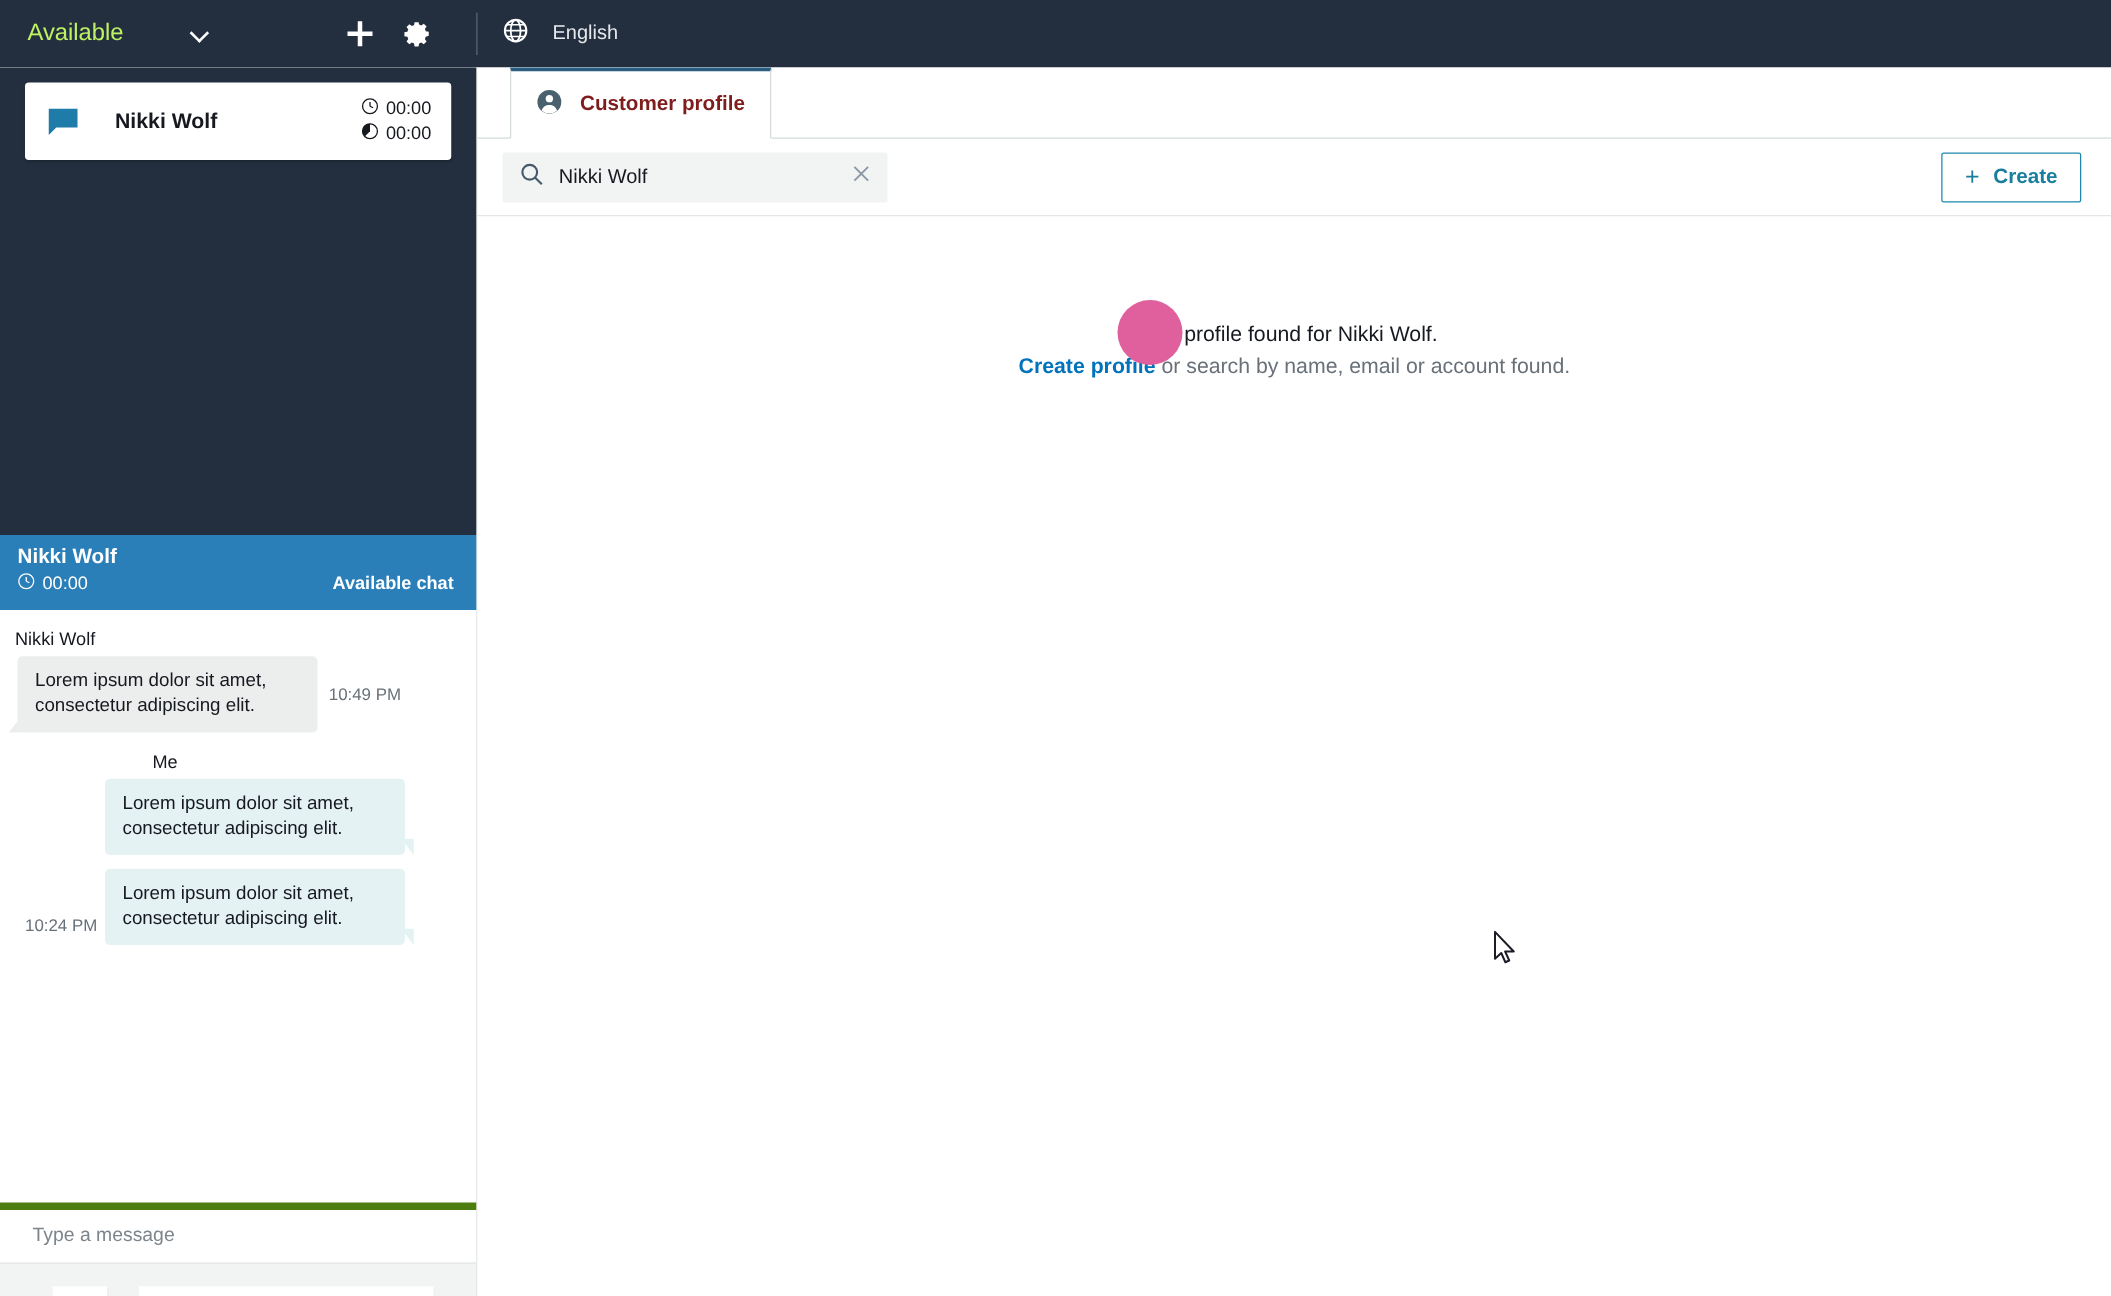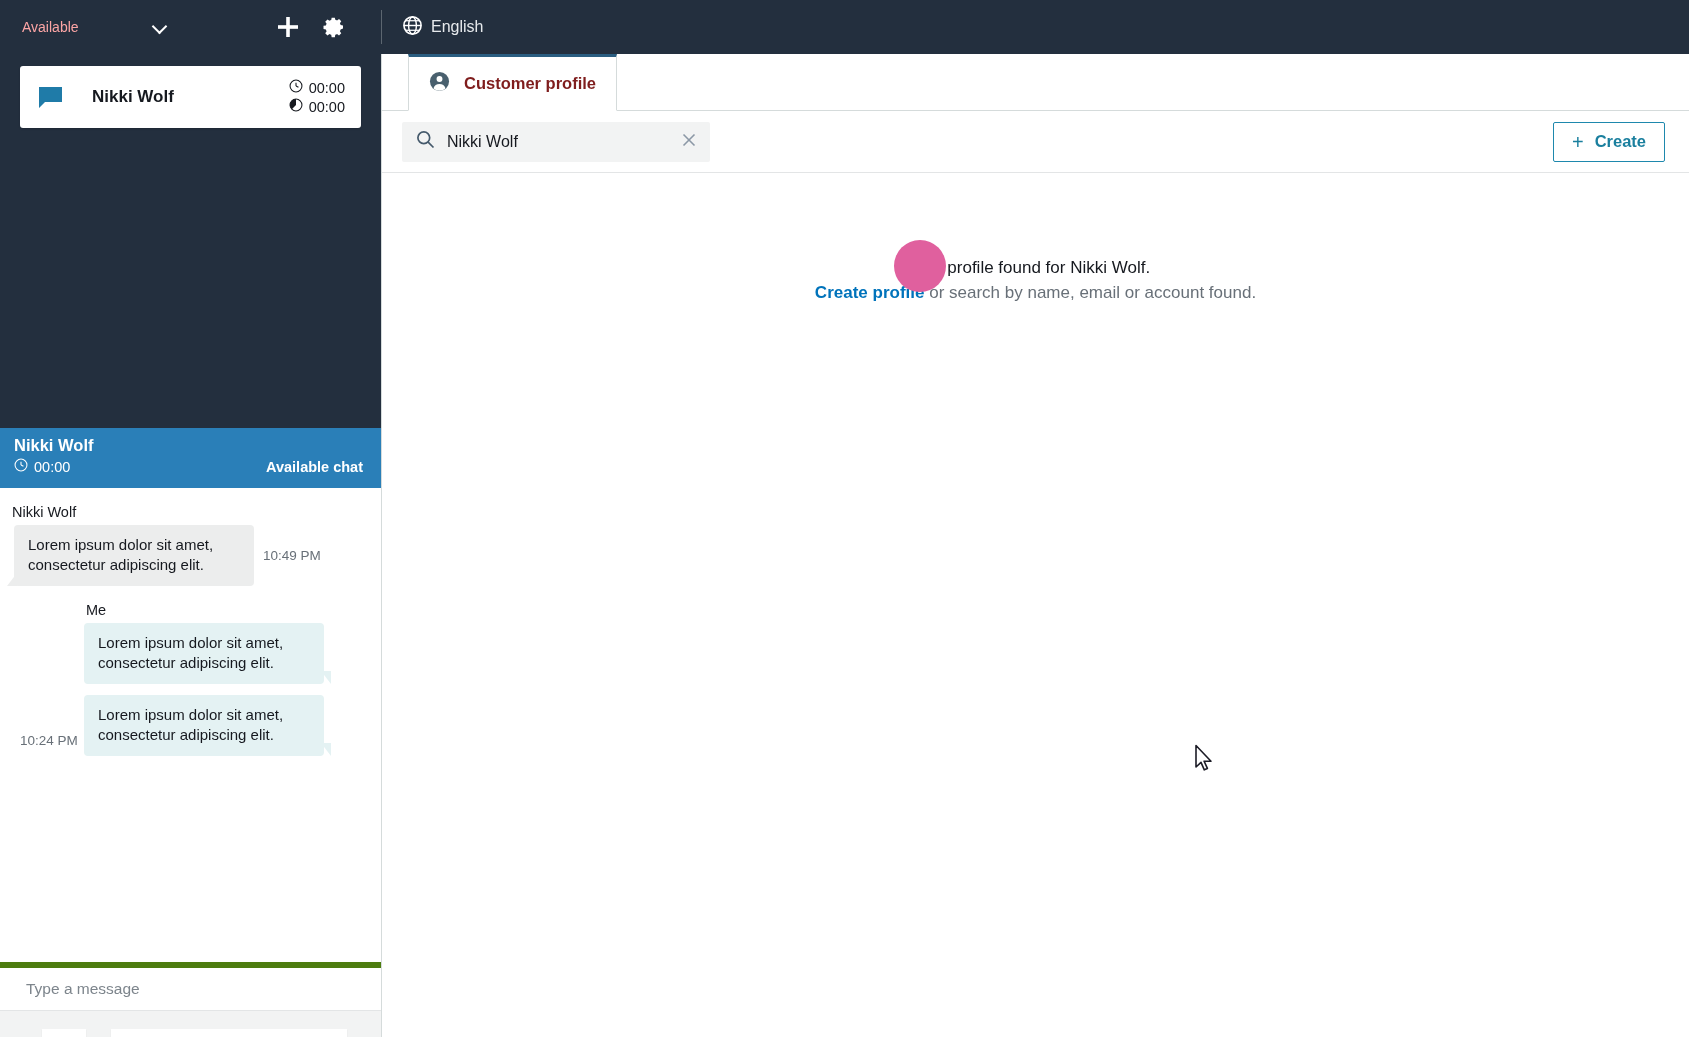--- a/index.html
+++ b/index.html
@@ -22,22 +22,22 @@
   }
   #status-select {
     display: flex;
     align-items: center;
     height: 54px;
     padding-left: 22px;
     width: 185px;
     cursor: pointer;
   }
   #status-select .label {
-    color: #fca5a5;
-    font-size: 14px;
+    color: #bef264;
+    font-size: 19px;
     flex: 1;
   }
   #status-select .chev {
     width: 14px; height: 14px;
     position: relative;
     margin-right: 18px;
   }
   #status-select .chev::after {
     content: "";
     position: absolute;
@@ -63,21 +63,21 @@
   }
   #lang-group {
     display: flex;
     align-items: center;
     cursor: pointer;
     height: 54px;
   }
   #lang-group .lang-label {
     color: #e6e9ec;
     font-size: 16px;
-    margin-left: 8px;
+    margin-left: 19px;
   }
 
   
   #left-panel {
     position: absolute;
     left: 0; top: 54px;
     width: 382px;
     height: 983px;
     background: #ffffff;
     border-right: 1px solid #d5dbdb;
@@ -163,21 +163,21 @@
     background: #ffffff;
     padding: 16px 12px 0 12px;
     overflow: hidden;
   }
   .msg-group { margin-bottom: 4px; }
   .msg-author {
     font-size: 14.5px;
     color: #16191f;
     margin-bottom: 5px;
   }
-  .msg-author.me { margin-left: 74px; }
+  .msg-author.me { margin-left: 110px; }
   .bubble-line {
     display: flex;
     align-items: center;
   }
   .bubble-line.incoming { justify-content: flex-start; }
   .bubble {
     position: relative;
     border-radius: 4px;
     padding: 10px 14px 11px 14px;
     font-size: 15px;

